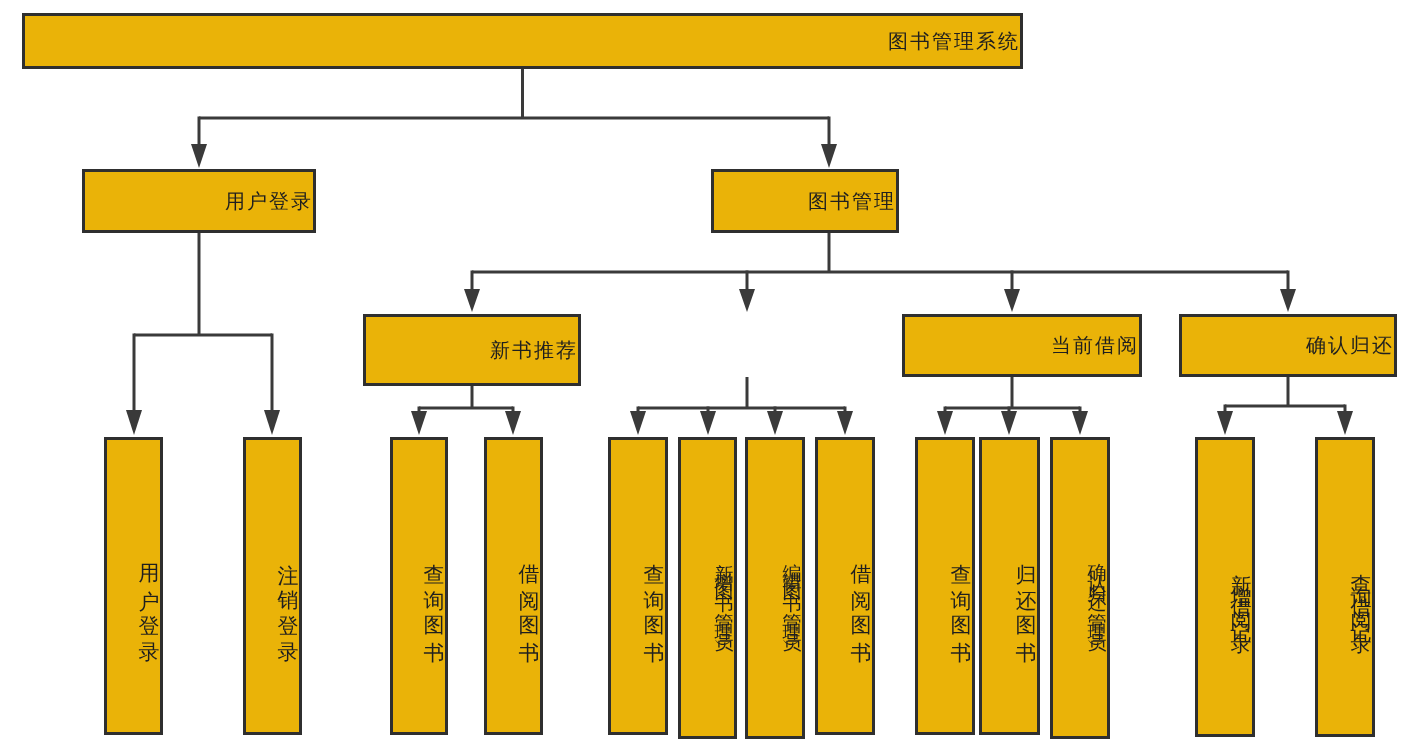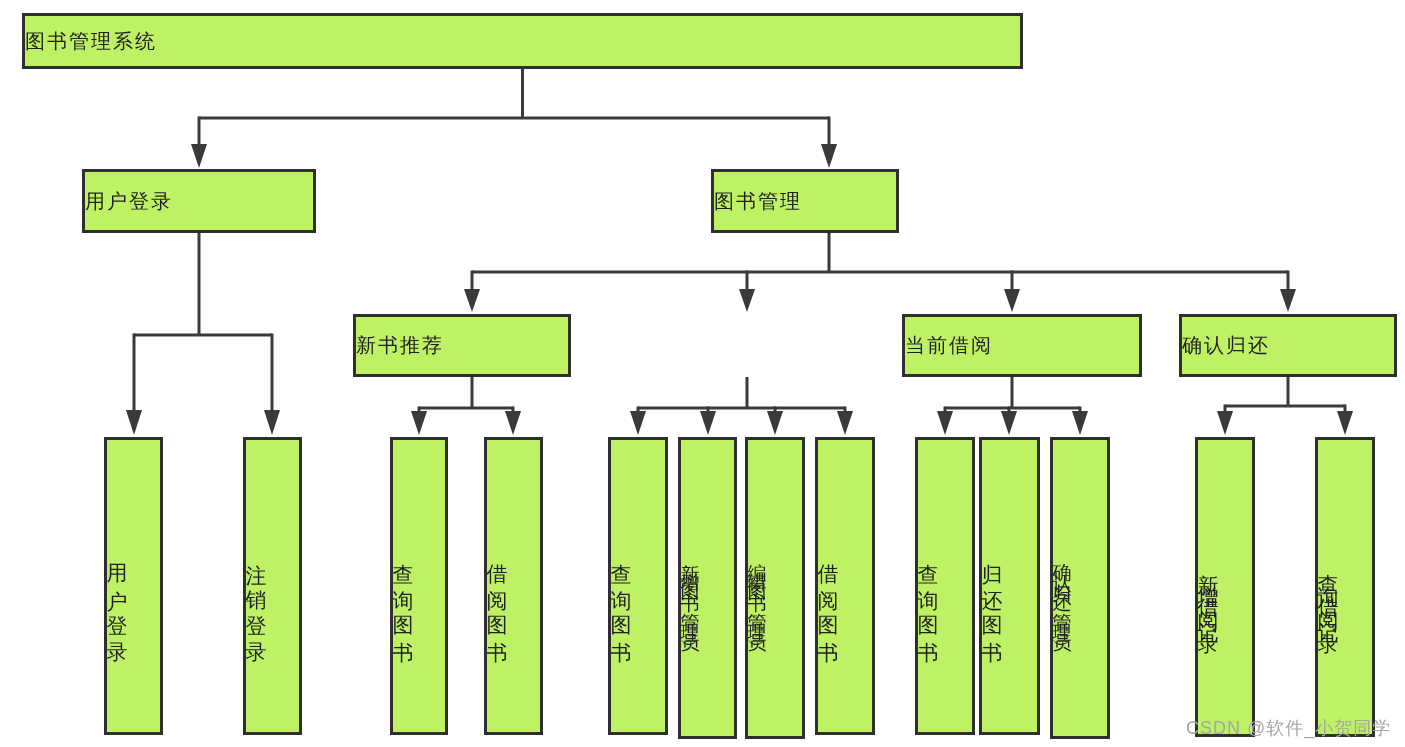--- a/index.html
+++ b/index.html
@@ -8,22 +8,22 @@
   }
   html,body{margin:0;padding:0;background:var(--background);}
   .canvas{
     position:relative;width:1405px;height:747px;background:var(--background);
     font-family:"Liberation Sans","DejaVu Sans",sans-serif;overflow:hidden;
   }
   .connectors{position:absolute;left:0;top:0;width:1405px;height:747px;}
   .connectors path{stroke:var(--line);stroke-width:3;fill:none;}
   .connectors polygon{fill:var(--line);stroke:none;}
   .node{
-    position:absolute;box-sizing:border-box;background:#bef264;
-    border:3px solid var(--border);display:flex;align-items:center;justify-content:flex-start;
+    position:absolute;box-sizing:border-box;background:#eab308;
+    border:3px solid var(--border);display:flex;align-items:center;justify-content:flex-end;
     color:var(--text);
   }
   .hlabel{font-size:20px;letter-spacing:2px;white-space:nowrap;}
   .vtext{
     writing-mode:vertical-rl;text-orientation:mixed;
     white-space:nowrap;line-height:1;
   }
   .g4{font-size:21px;letter-spacing:26px;margin-bottom:-26px;}
   .g6{font-size:21px;letter-spacing:12px;margin-bottom:-12px;}
   .g9{font-size:19px;letter-spacing:10px;margin-bottom:-10px;}
@@ -103,21 +103,21 @@
     <span class="hlabel">图书管理系统</span>
   </div>
 
   <div class="node" style="left:82px;top:169px;width:234px;height:64px">
     <span class="hlabel">用户登录</span>
   </div>
   <div class="node" style="left:711px;top:169px;width:188px;height:64px">
     <span class="hlabel">图书管理</span>
   </div>
 
-  <div class="node" style="left:353px;top:314px;width:218px;height:63px">
+  <div class="node" style="left:363px;top:314px;width:218px;height:72px">
     <span class="hlabel">新书推荐</span>
   </div>
   <div class="node" style="left:902px;top:314px;width:240px;height:63px">
     <span class="hlabel">当前借阅</span>
   </div>
   <div class="node" style="left:1179px;top:314px;width:218px;height:63px">
     <span class="hlabel">确认归还</span>
   </div>
 
   <div class="node" style="left:104px;top:437px;width:59px;height:298px">
@@ -157,15 +157,14 @@
     <span class="vtext g9">确认归还（管理员）</span>
   </div>
 
   <div class="node" style="left:1195px;top:437px;width:60px;height:300px">
     <span class="vtext g6">新增借阅记录</span>
   </div>
   <div class="node" style="left:1315px;top:437px;width:60px;height:300px">
     <span class="vtext g6">查询借阅记录</span>
   </div>
 
-  <div class="watermark">CSDN @软件_小贺同学</div>
 
 </div>
 
 </body></html>

